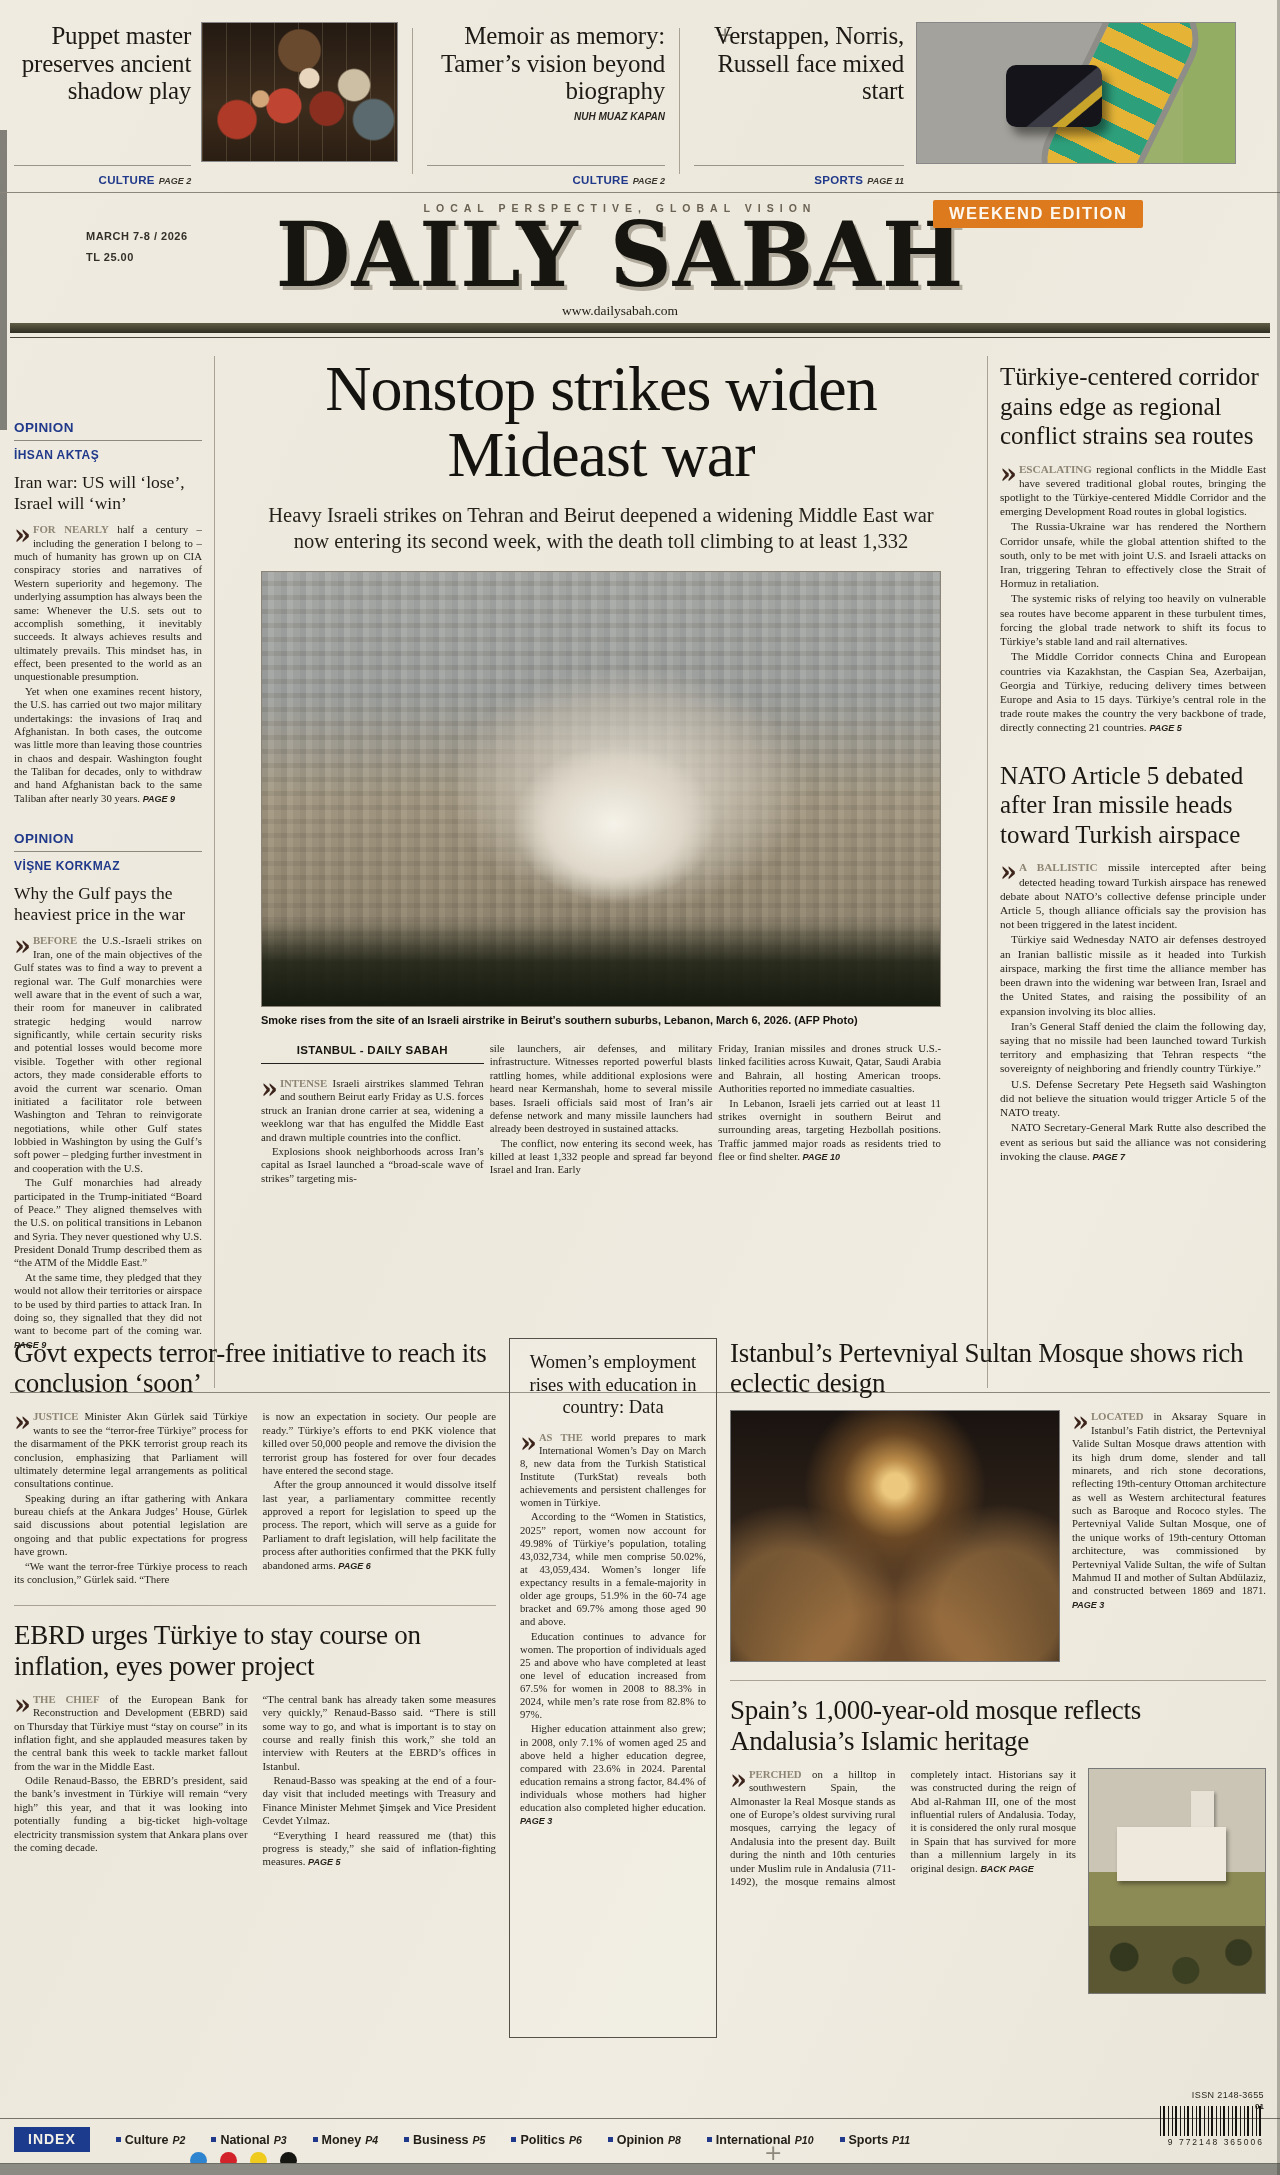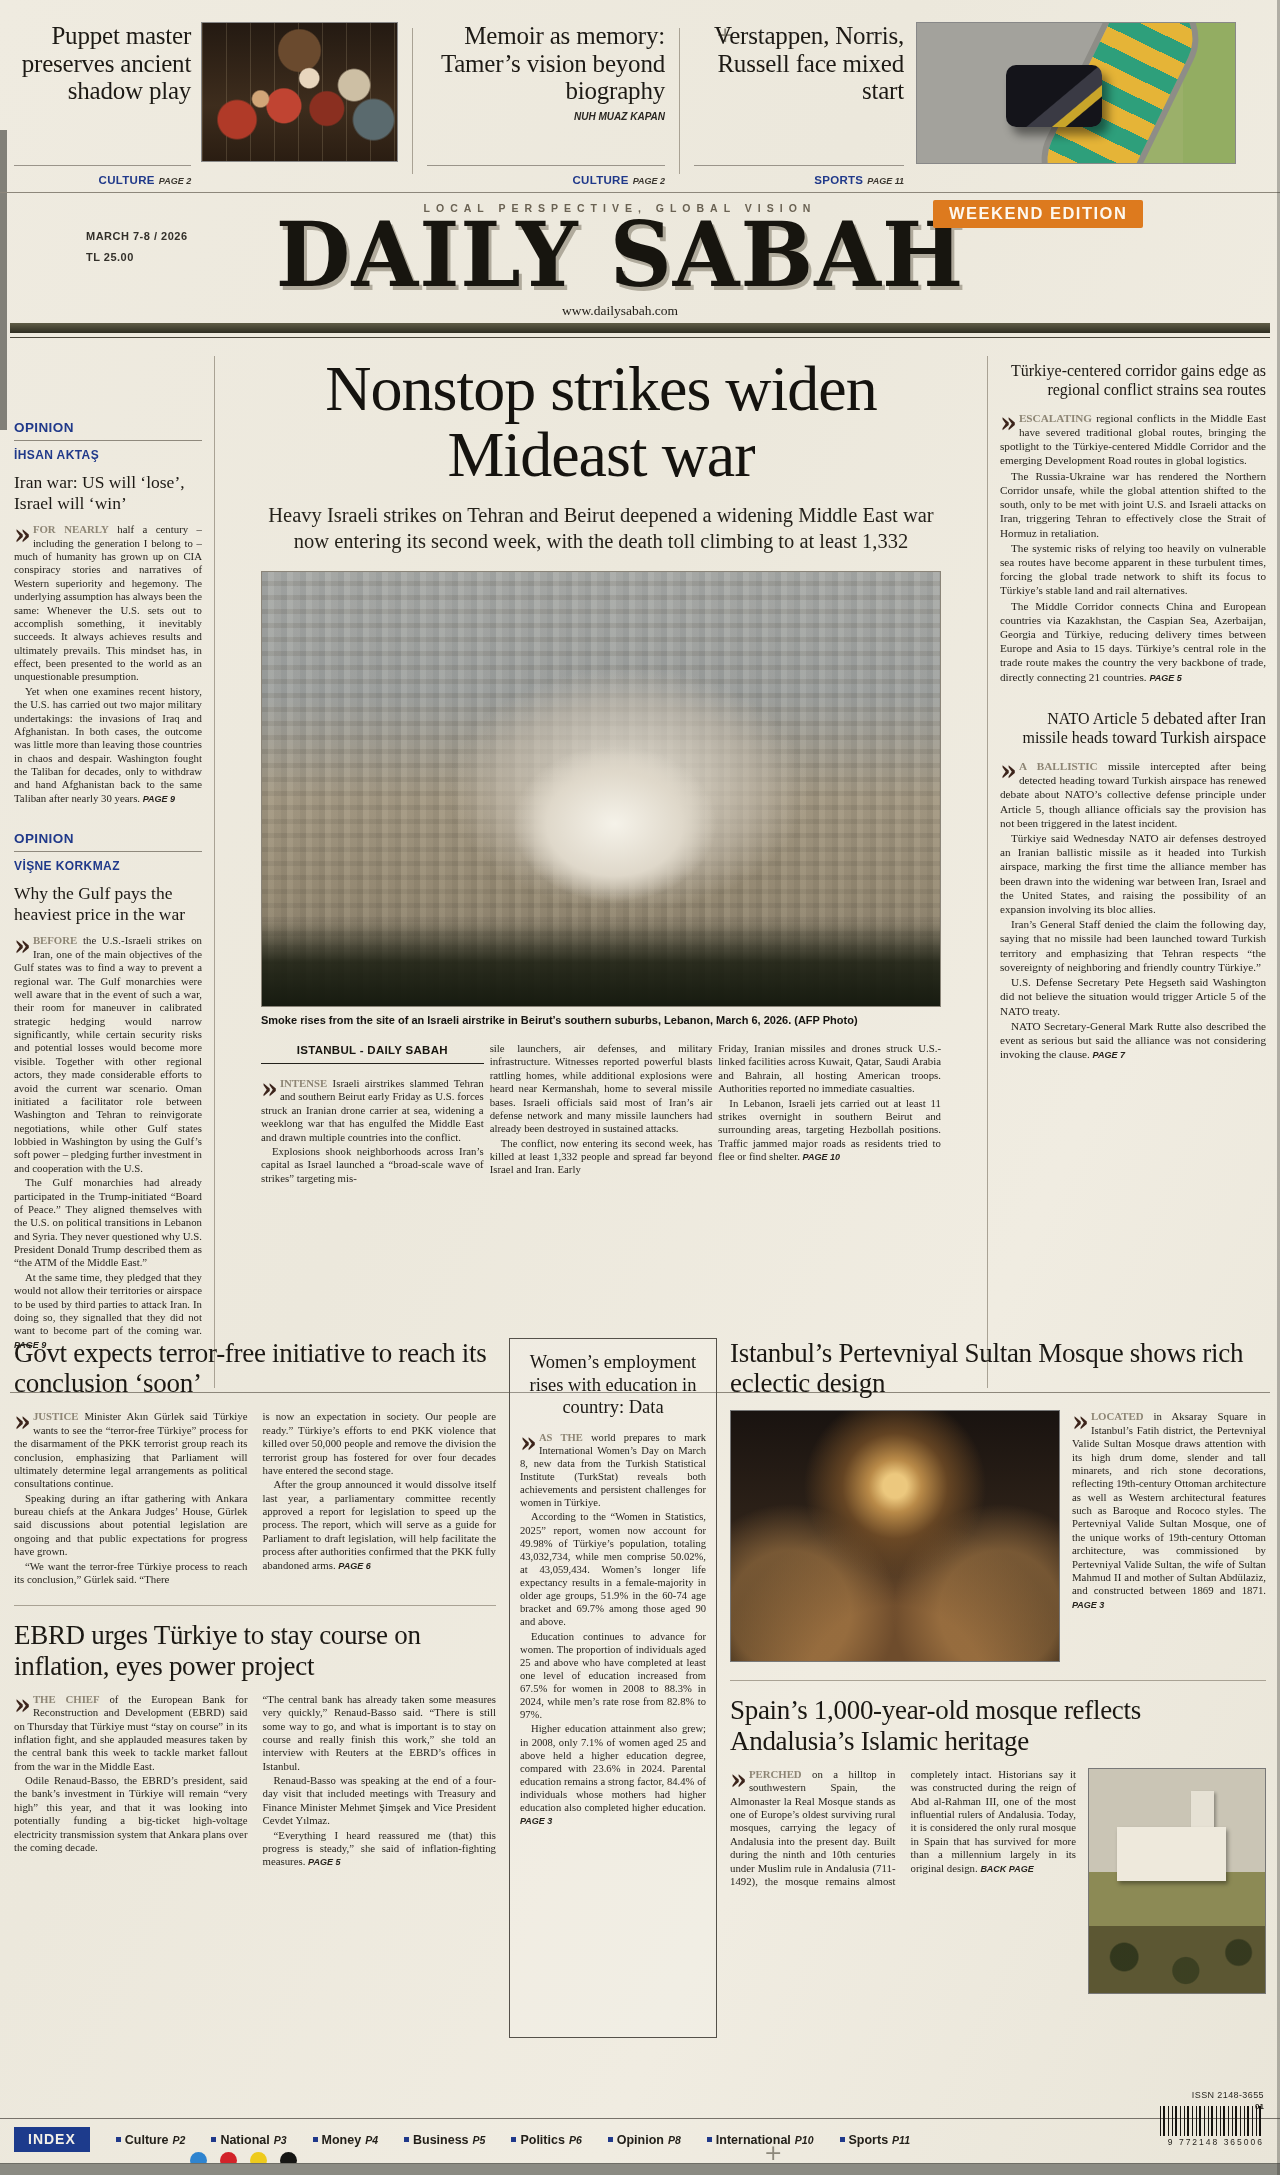--- a/index.html
+++ b/index.html
@@ -89,21 +89,21 @@
       linear-gradient(to bottom,#b9c0c4 0%,#adb5ba 28%,#b3a892 52%,#a1957d 74%,#7d7565 100%);
   }
   .lead-caption { margin:7px 34px 0; font-family:"Liberation Sans",sans-serif; font-weight:bold; font-size:11px; color:#141310; }
   .lead-body { display:flex; gap:6px; margin:16px 34px 0; }
   .lead-col { flex:1; }
   .byline { text-align:center; font-family:"Liberation Sans",sans-serif; font-weight:bold; font-size:11.5px; letter-spacing:.3px;
     color:#17150f; border-bottom:1.5px solid #23211b; padding:2px 0 7px; margin-bottom:13px; }
 
   
   .side-col { width:266px; padding-top:14px; }
-  .side-head { text-align:right; font-size:16px; line-height:1.18; color:#1b1813; margin-bottom:11px; }
+  .side-head { text-align:left; font-size:25px; line-height:1.18; color:#1b1813; margin-bottom:11px; }
   .side-art .bodytxt p { font-size:11.2px; line-height:1.27; }
   .side-art + .side-art { margin-top:26px; }
 
   
   .main-rule { position:absolute; left:10px; right:10px; top:1392px; height:1px; background:#8d877b; }
   .bottom { position:absolute; left:14px; right:14px; top:1338px; height:700px; display:flex; gap:13px; }
   .b-left { width:482px; }
   .b-head { font-size:27px; line-height:1.12; letter-spacing:-.3px; color:#1b1813; margin-bottom:12px; }
   .two-col { display:flex; gap:15px; }
   .two-col > div { flex:1; }

